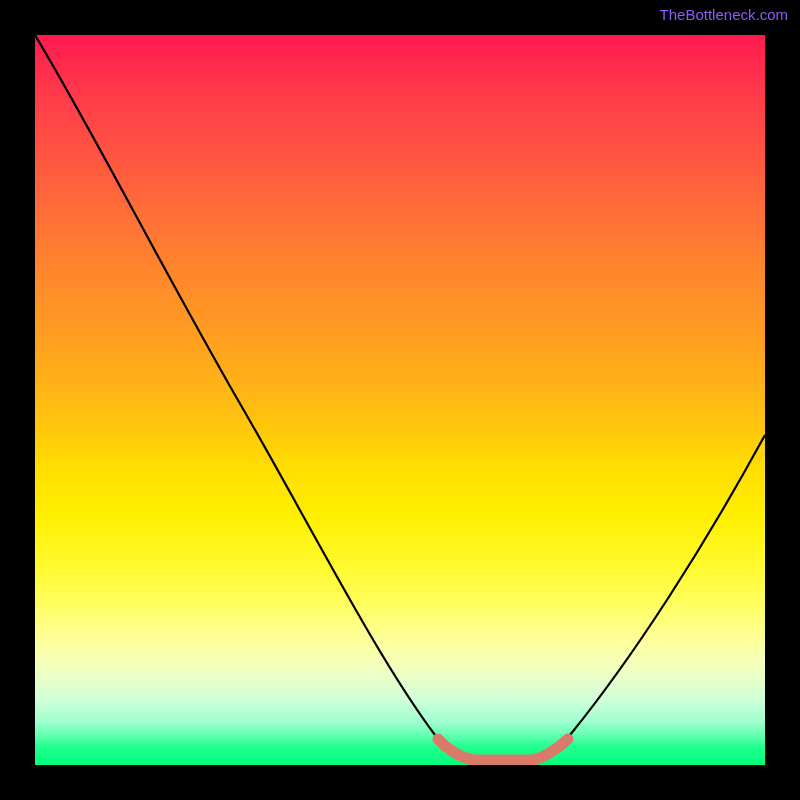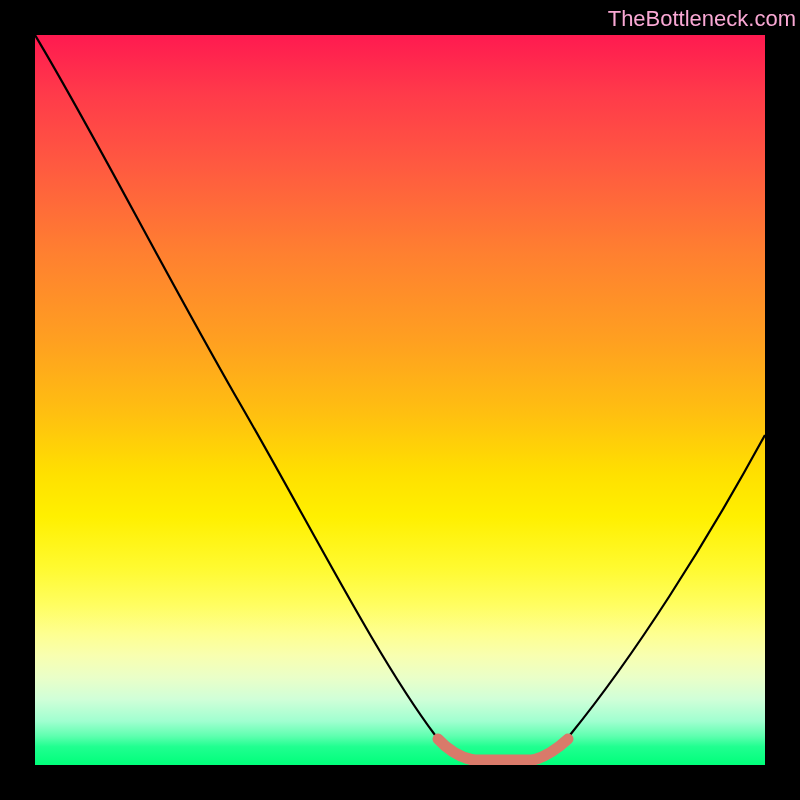--- a/index.html
+++ b/index.html
@@ -7,23 +7,23 @@
     width: 800px;
     height: 800px;
     background: #000;
     position: relative;
     overflow: hidden;
     font-family: Arial, sans-serif;
   }
   .watermark {
     position: absolute;
     top: 6px;
-    right: 4px;
-    color: #f9a8d4;
-    font-size: 22px;
+    right: 12px;
+    color: #8b5cf6;
+    font-size: 15px;
     font-weight: 500;
     z-index: 10;
   }
   .plot-area {
     position: absolute;
     left: 35px;
     top: 35px;
     width: 730px;
     height: 730px;
     background: linear-gradient(to bottom,

